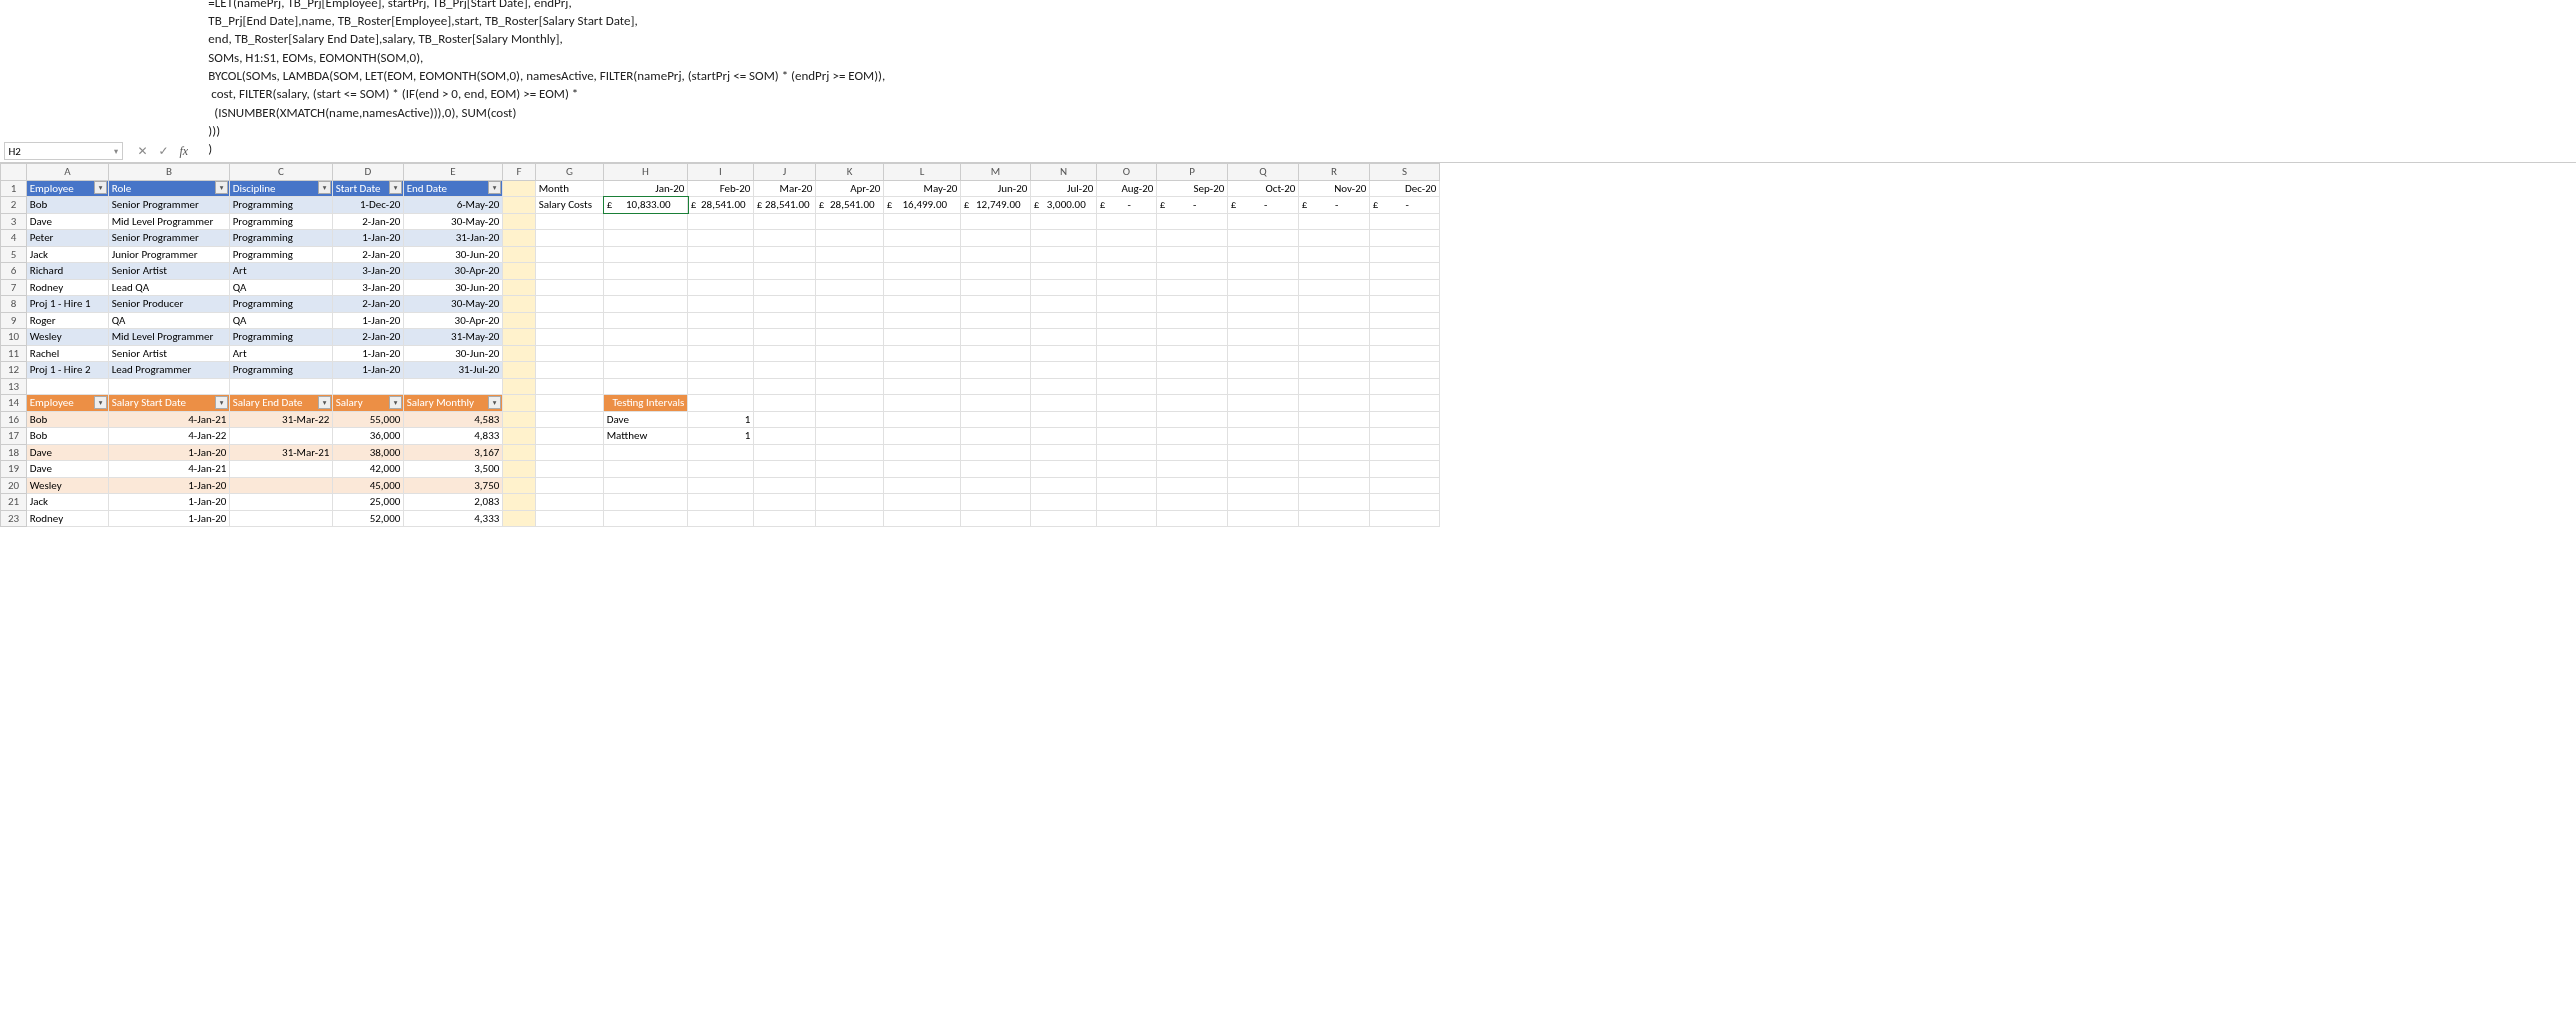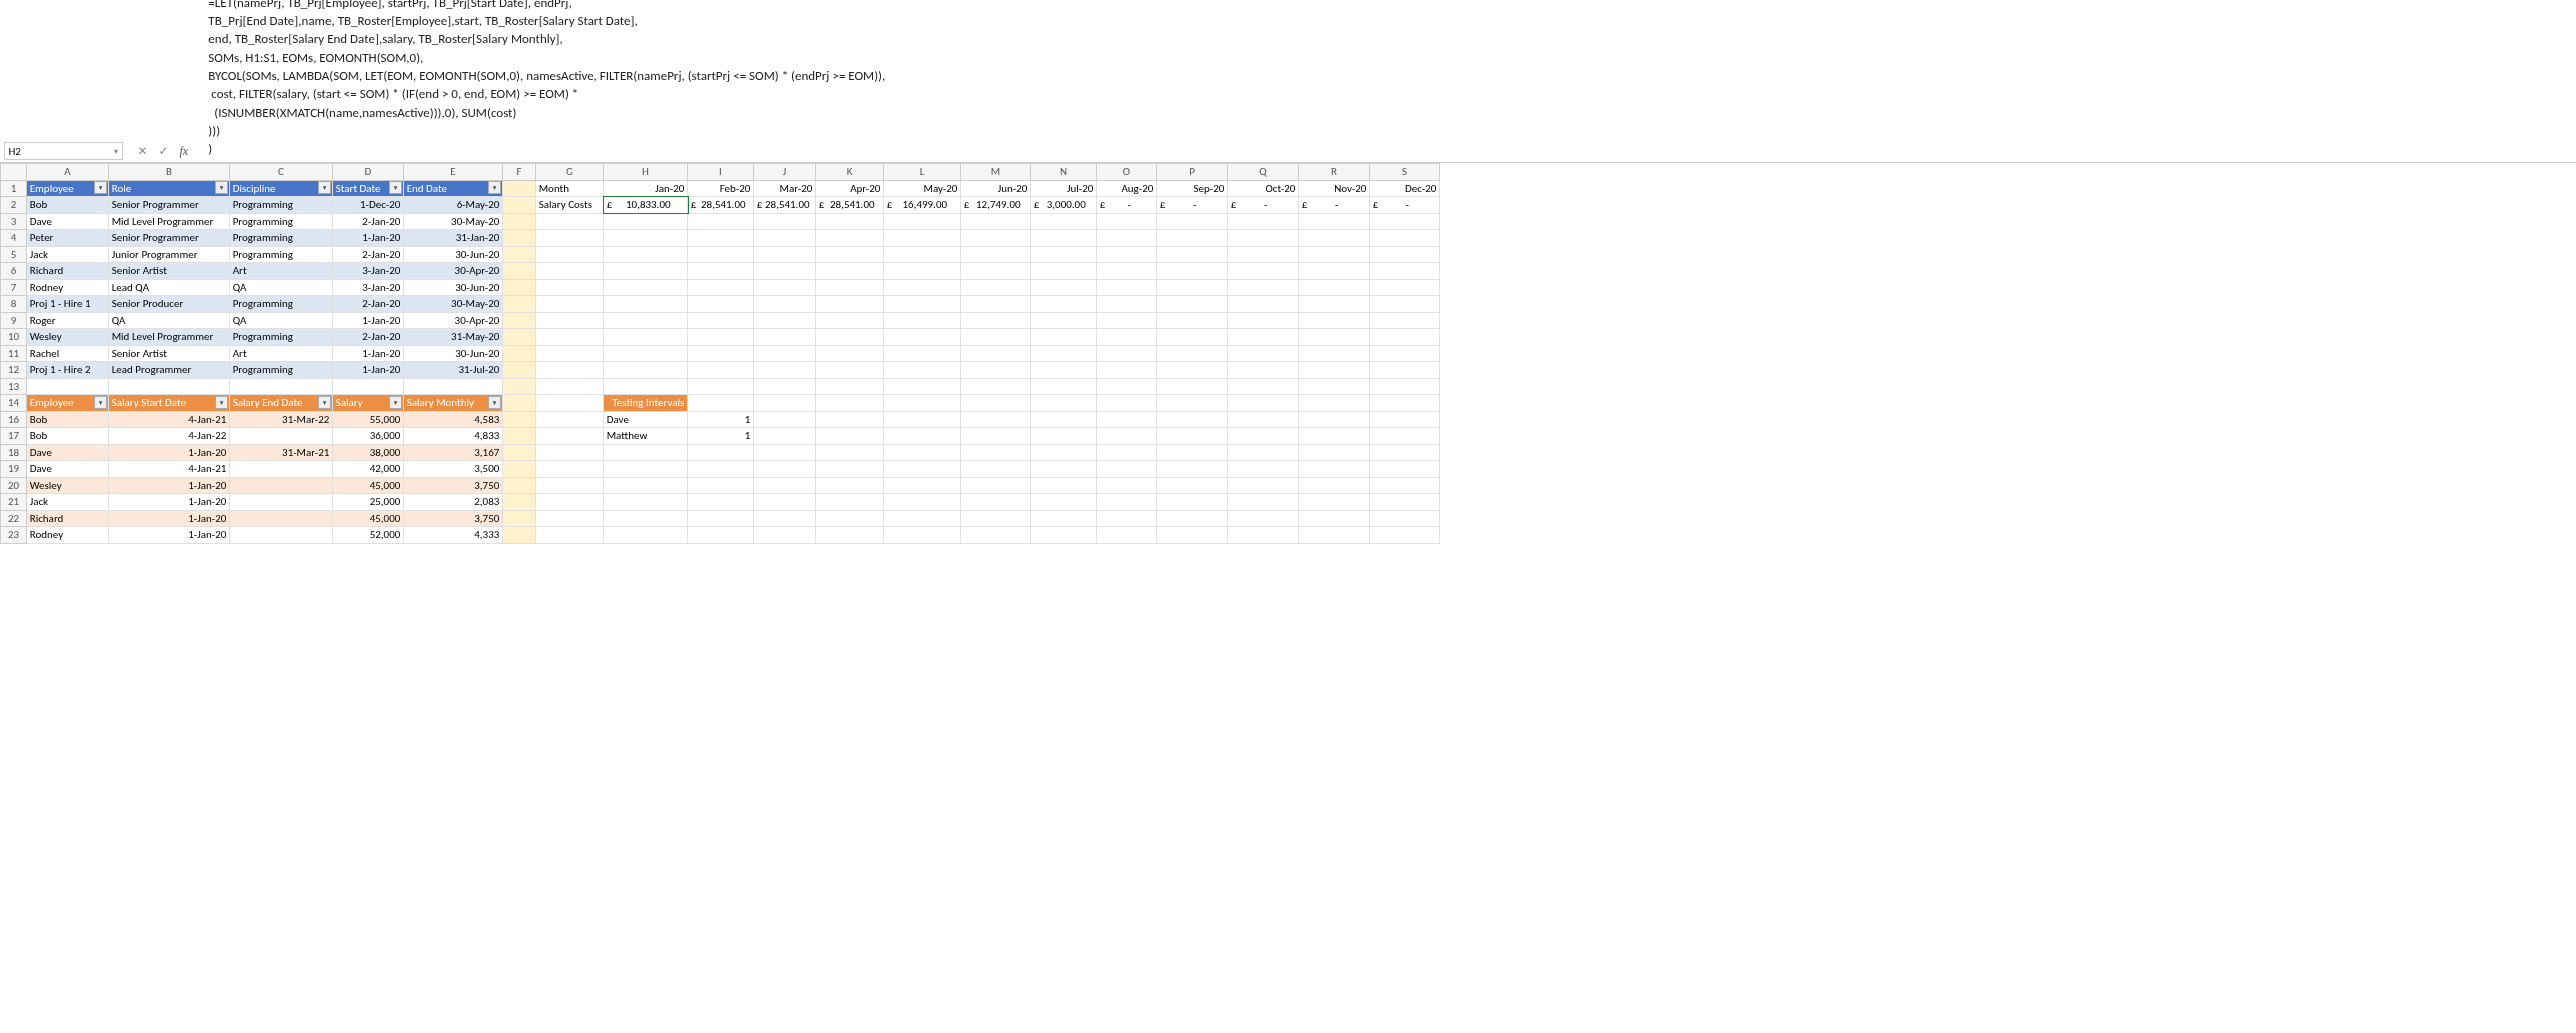--- a/index.html
+++ b/index.html
@@ -636,42 +636,20 @@
           <td></td>
           <td></td>
           <td></td>
           <td></td>
           <td></td>
           <td></td>
           <td></td>
           <td></td>
         </tr>
         <tr>
-          <th class="row-hdr">22</th>
-          <td class="tbl-org-row-even">Richard</td>
-          <td class="tbl-org-row-even right">1-Jan-20</td>
-          <td class="tbl-org-row-even right"></td>
-          <td class="tbl-org-row-even right">45,000</td>
-          <td class="tbl-org-row-even right">3,750</td>
-          <td class="col-F-strip"></td>
-          <td></td>
-          <td></td>
-          <td></td>
-          <td></td>
-          <td></td>
-          <td></td>
-          <td></td>
-          <td></td>
-          <td></td>
-          <td></td>
-          <td></td>
-          <td></td>
-          <td></td>
-        </tr>
-        <tr>
           <th class="row-hdr">23</th>
           <td class="tbl-org-row-odd">Rodney</td>
           <td class="tbl-org-row-odd right">1-Jan-20</td>
           <td class="tbl-org-row-odd right"></td>
           <td class="tbl-org-row-odd right">52,000</td>
           <td class="tbl-org-row-odd right">4,333</td>
           <td class="col-F-strip"></td>
           <td></td>
           <td></td>
           <td></td>

